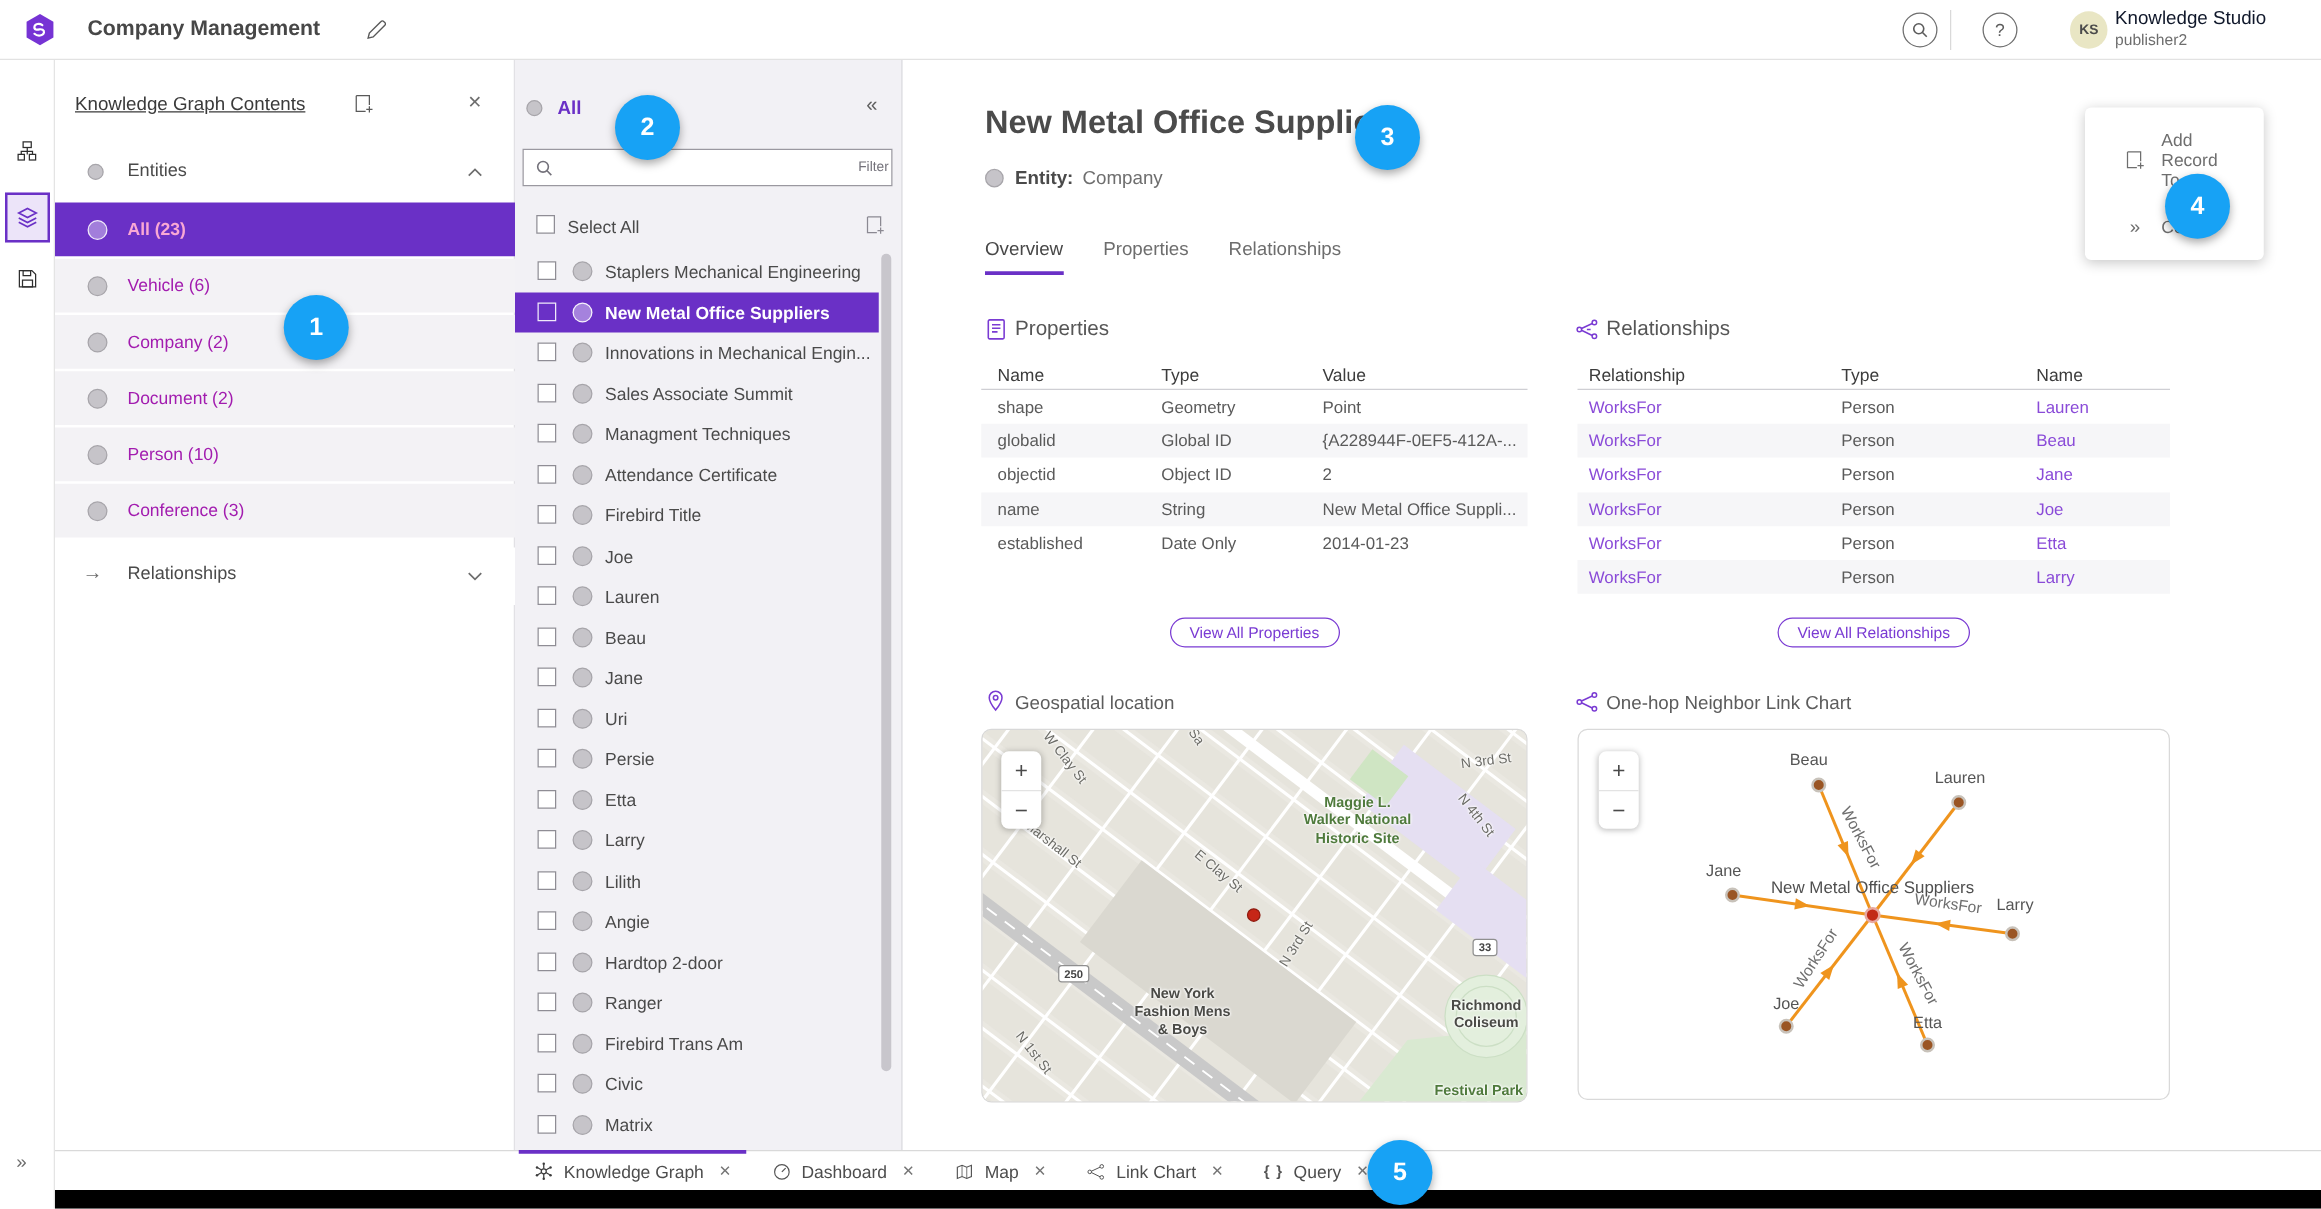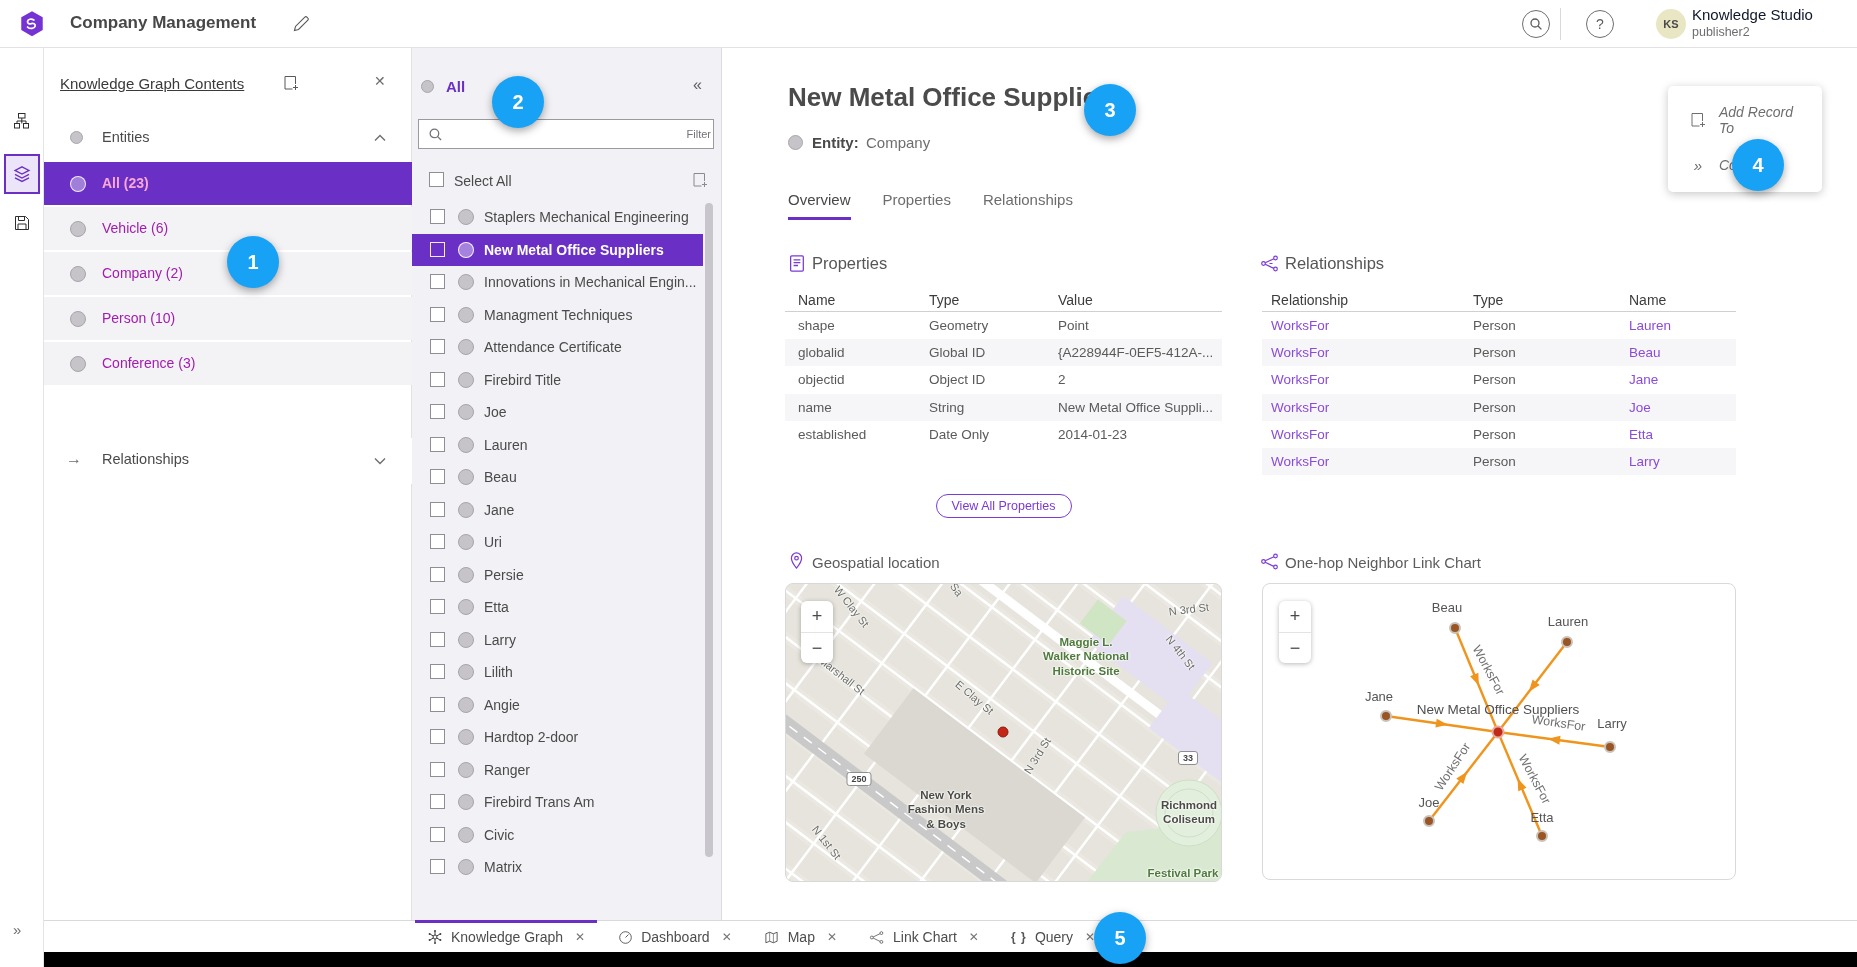--- a/index.html
+++ b/index.html
@@ -127,22 +127,22 @@
     display:flex; align-items:stretch; padding-left:371px; }
   .btab { position:relative; display:flex; align-items:center; gap:8px; padding:16px 12px; margin-right:8px; cursor:pointer; }
   .btab .lbl { font-size:14px; color:#4d4d4d; white-space:nowrap; }
   .btab .x { font-size:12px; color:#757575; margin-left:4px; cursor:pointer; }
   .btab.active::before { content:""; position:absolute; left:0; right:0; top:-1px; height:3px; background:#6a30c6; }
   .btab .ticon { width:16px; height:16px; display:flex; align-items:center; justify-content:center; }
   .query-glyph { font-size:12px; font-weight:700; color:#555; letter-spacing:1px; }
   #black-strip { left:44px; top:952px; width:1813px; height:15px; background:#000; z-index:6; }
 
   
-  #ctx-menu { left:1668px; top:86px; width:154px; background:#fff; border-radius:5px;
-    box-shadow:0 2px 10px rgba(0,0,0,.22); z-index:30; padding:8px 5px;font-style:italic; }
+  #ctx-menu { left:1668px; top:86px; width:143px; background:#fff; border-radius:5px;
+    box-shadow:0 2px 10px rgba(0,0,0,.22); z-index:30; padding:8px 15px; }
   .ctx-item { display:flex; align-items:center; gap:12px; padding:10px 16px; font-size:14px; color:#6e6e6e; cursor:pointer; }
   .ctx-item .cicon { width:18px; height:18px; display:flex; align-items:center; justify-content:center; color:#6e6e6e; }
 
   
   .callout { position:absolute; width:52px; height:52px; border-radius:50%; background:#17a2f5; color:#fff;
     font-size:20px; font-weight:700; display:flex; align-items:center; justify-content:center;
     transform:translate(-50%,-50%); box-shadow:0 3px 8px rgba(0,0,0,.35); z-index:50; }
 </style>
 </head>
 <body>
@@ -224,20 +224,24 @@
         <span class="dot dot-16"></span>
         <span class="lbl">All (23)</span>
       </div>
       <div class="type-row">
         <span class="dot dot-16"></span>
         <span class="lbl">Vehicle (6)</span>
       </div>
       <div class="type-row">
         <span class="dot dot-16"></span>
         <span class="lbl">Company (2)</span>
+      </div>
+      <div class="type-row">
+        <span class="dot dot-16"></span>
+        <span class="lbl">Document (2)</span>
       </div>
       <div class="type-row">
         <span class="dot dot-16"></span>
         <span class="lbl">Person (10)</span>
       </div>
       <div class="type-row">
         <span class="dot dot-16"></span>
         <span class="lbl">Conference (3)</span>
       </div>
     </div>
@@ -287,20 +291,25 @@
         <span class="lbl">New Metal Office Suppliers</span>
       </div>
       <div class="ent-item">
         <span class="cbx"></span>
         <span class="dot dot-16"></span>
         <span class="lbl">Innovations in Mechanical Engin...</span>
       </div>
       <div class="ent-item">
         <span class="cbx"></span>
         <span class="dot dot-16"></span>
+        <span class="lbl">Sales Associate Summit</span>
+      </div>
+      <div class="ent-item">
+        <span class="cbx"></span>
+        <span class="dot dot-16"></span>
         <span class="lbl">Managment Techniques</span>
       </div>
       <div class="ent-item">
         <span class="cbx"></span>
         <span class="dot dot-16"></span>
         <span class="lbl">Attendance Certificate</span>
       </div>
       <div class="ent-item">
         <span class="cbx"></span>
         <span class="dot dot-16"></span>
@@ -480,20 +489,23 @@
         <span class="plink">WorksFor</span>
         <span>Person</span>
         <span class="plink">Etta</span>
       </div>
       <div class="trow shade">
         <span class="plink">WorksFor</span>
         <span>Person</span>
         <span class="plink">Larry</span>
       </div>
     </div>
+  <div class="viewall-wrap" style="left:540px;top:446px;width:474px">
+    <button class="viewall">View All Relationships</button>
+  </div>
 
   <div class="abs" style="left:66px;top:503px">
     <svg width="17" height="20" viewBox="0 0 18 20" fill="none" stroke="#7a3bd3" stroke-width="1.3">
         <path d="M9 1.5a5.4 5.4 0 00-5.4 5.5C3.6 10.8 9 17.5 9 17.5s5.4-6.7 5.4-10.5A5.4 5.4 0 009 1.5z"></path>
         <circle cx="9" cy="7" r="1.9"></circle>
       </svg>
   </div>
   <div class="abs sub-title" style="left:90px;top:506px">Geospatial location</div>
   <div class="abs" id="map-card">
     <svg id="map-bg" width="437" height="299">

